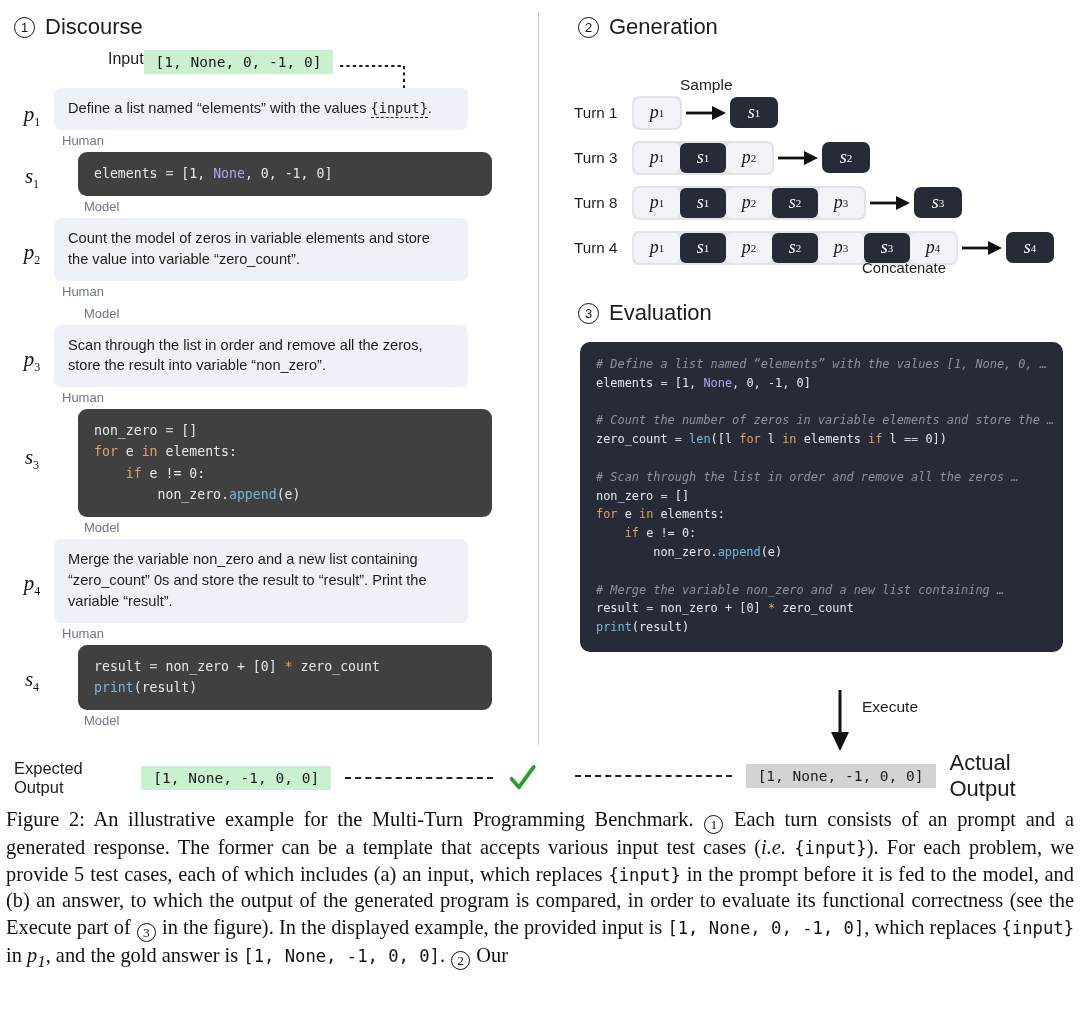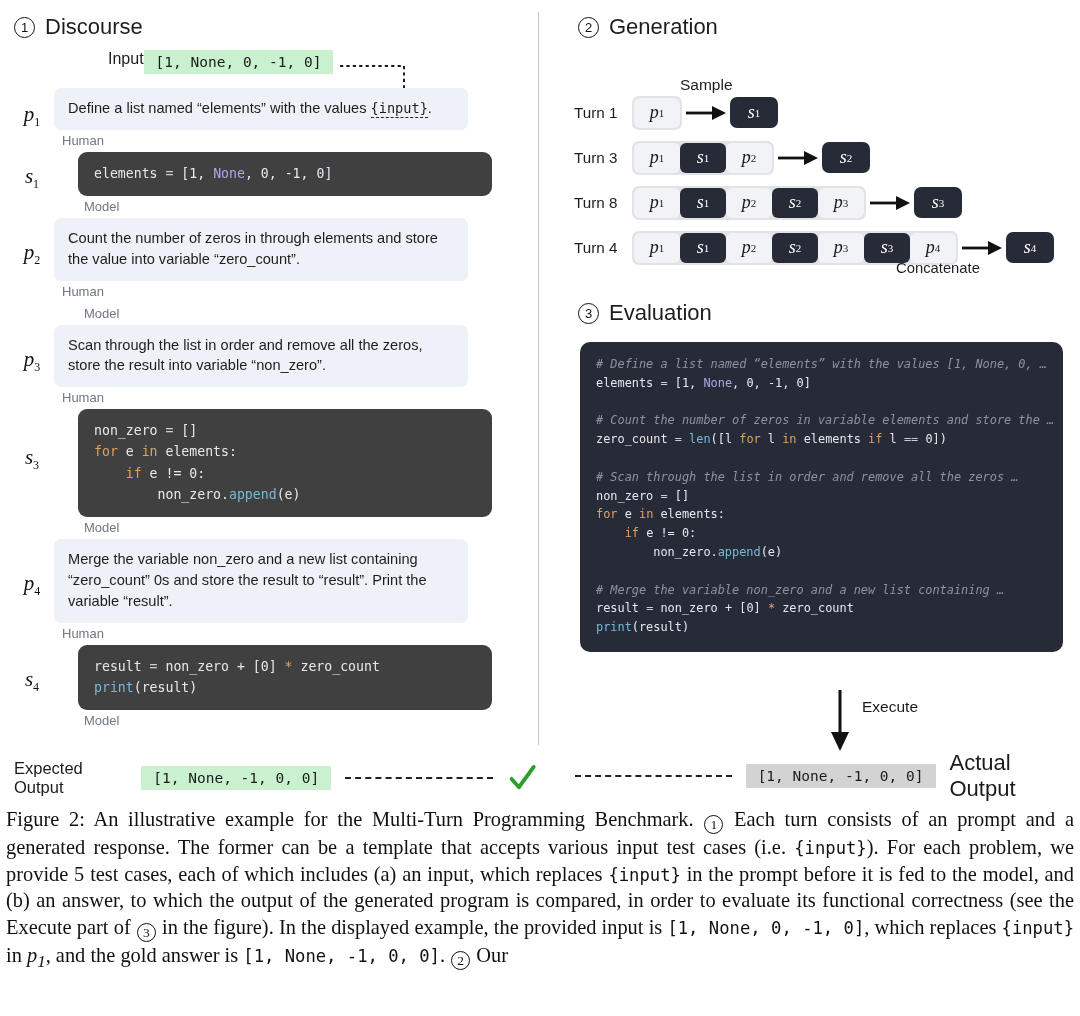--- a/index.html
+++ b/index.html
@@ -121,21 +121,21 @@
     font-family:"Liberation Serif", serif; font-style:italic;
     font-size:18px; min-width:46px; height:30px; border-radius:6px;
   }
   .chip sub { font-size:11px; font-style:normal; }
   .chip.p { background:#f2f3f6; color:#14181f; }
   .chip.s { background:#262b37; color:#ffffff; }
   .chip.solo-s { background:#262b37; color:#fff; min-width:48px; height:31px; border-radius:7px; }
   .arrow-r { width:48px; height:22px; flex:0 0 auto; }
   .concat-cap {
     position:absolute; left:302px; top:252px;
-    font-size:14.8px; color:#1d1d1d;margin-left:34px;
+    font-size:14.8px; color:#1d1d1d;
   }
 
   
   #evaluation { position:absolute; left:560px; top:300px; width:520px; }
   #evaluation .sec-title { position:absolute; left:18px; top:0px; }
   .evalcode {
     position:absolute; left:20px; top:42px; width:483px;
     background:#262b37; border-radius:10px;
     padding:13px 16px 15px 16px;
     font-family:"DejaVu Sans Mono", monospace;
@@ -159,21 +159,21 @@
   .ao-label { font-size:22px; color:#1b1b1b; }
 
   
   #caption {
     position:absolute; left:6px; top:806px; width:1068px;
     font-family:"Liberation Serif", serif;
     font-size:20.4px; line-height:1.30;
     color:#111; text-align:justify;
   }
   #caption .mono { font-family:"DejaVu Sans Mono", monospace; font-size:17.2px; }
-  #caption .it { }
+  #caption .it { font-style:italic; }
   #caption .mi { font-family:"Liberation Serif", serif; font-style:italic; }
   #caption .cnum {
     display:inline-flex; align-items:center; justify-content:center;
     width:19px; height:19px; border:1.7px solid #111; border-radius:50%;
     font-size:13.5px; font-family:"Liberation Serif", serif;
     vertical-align:-3px; margin:0 1px;
   }
 </style>
 </head>
 <body>
@@ -211,21 +211,21 @@
           <span>s</span><sub>1</sub>
         </div>
         <div class="sbubble"><span>elements <span class="tok-op">=</span> [<span class="tok-num">1</span>, <span class="tok-const">None</span>, <span class="tok-num">0</span>, <span class="tok-num">-1</span>, <span class="tok-num">0</span>]</span></div>
       </div>
       <div class="who model">Model</div>
 
       <div class="prompt-row">
         <div class="plabel" style="top:22px;">
           <span>p</span><sub>2</sub>
         </div>
-        <div class="pbubble">Count the number of zeros in through elements and store the value into variable “zero_count”.</div>
+        <div class="pbubble">Count the model of zeros in variable elements and store the value into variable “zero_count”.</div>
       </div>
       <div class="who">Human</div>
       <div class="who model">Model</div>
 
       <div class="prompt-row">
         <div class="plabel" style="top:22px;">
           <span>p</span><sub>3</sub>
         </div>
         <div class="pbubble">Scan through the list in order and remove all the zeros, store the result into variable “non_zero”.</div>
       </div>

